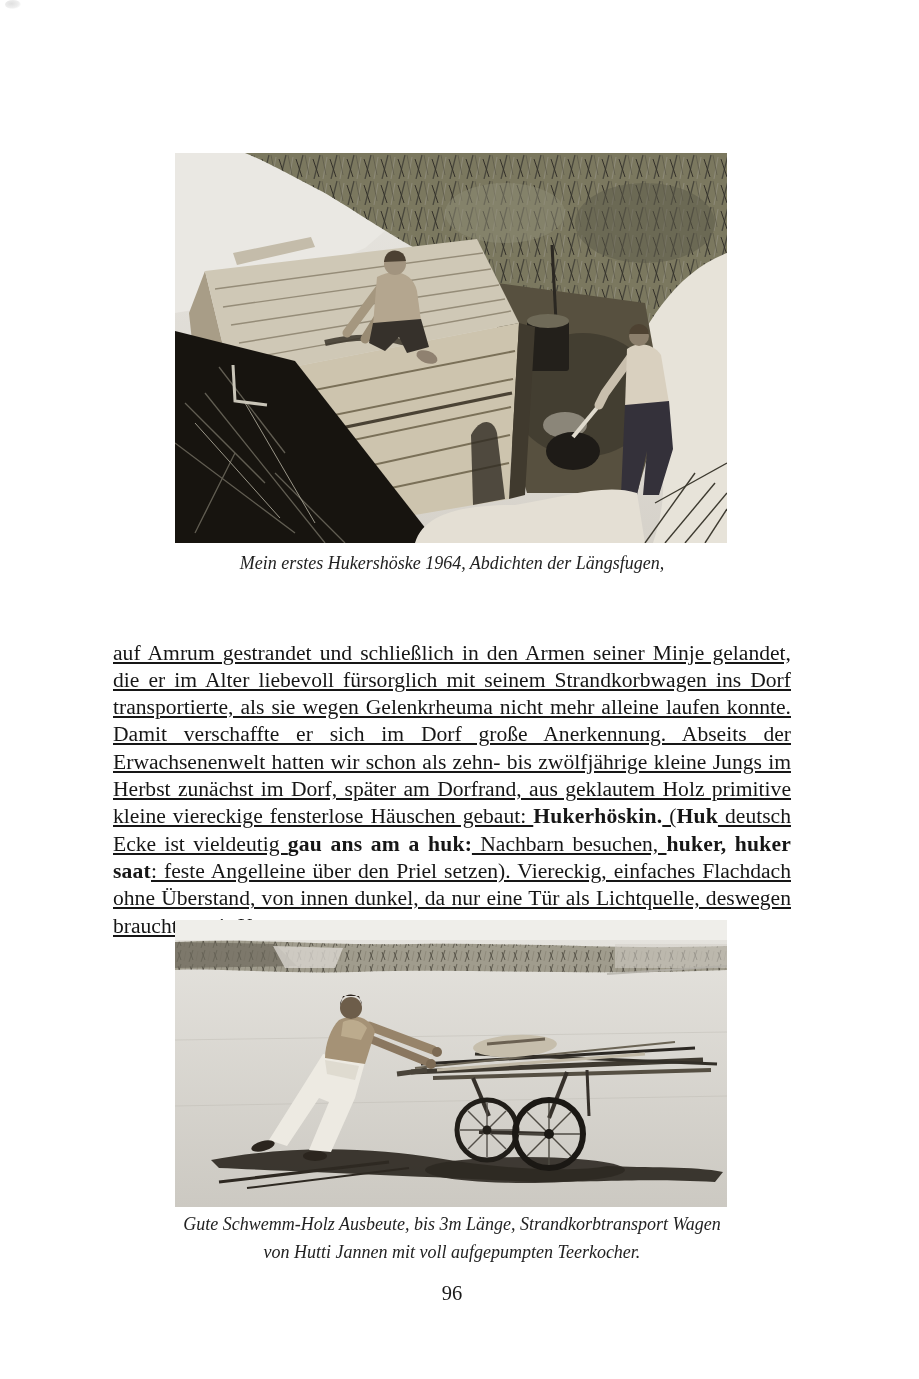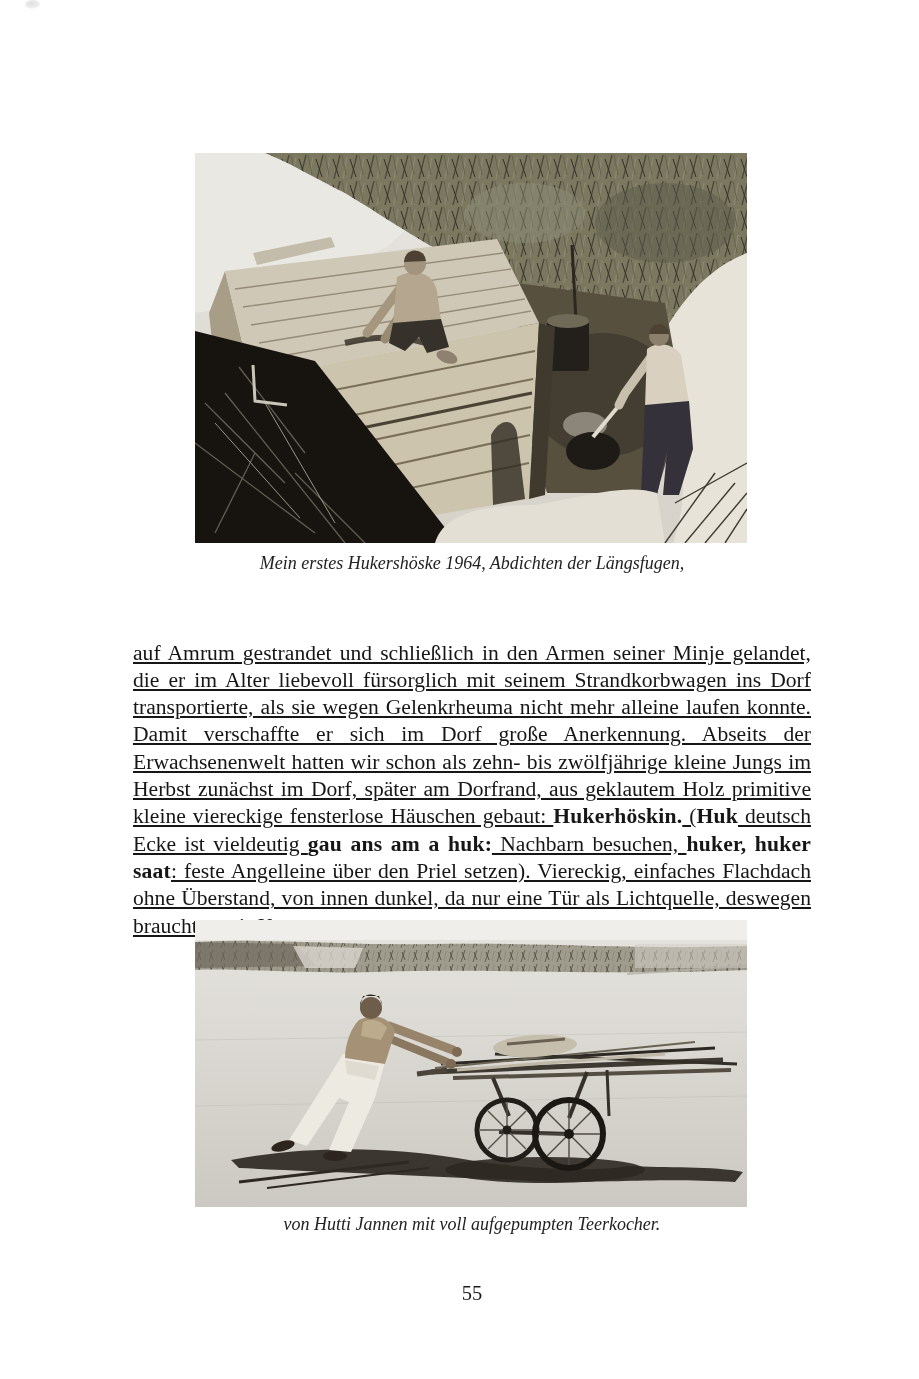--- a/index.html
+++ b/index.html
@@ -1,21 +1,21 @@
 <!DOCTYPE html>
 <html lang="de"><head>
 <meta charset="utf-8">
 <style>
   html,body{margin:0;padding:0;}
   body{
     width:919px;height:1379px;position:relative;background:#ffffff;
     font-family:"Liberation Serif","DejaVu Serif",serif;color:#1c1c1c;
     overflow:hidden;
   }
-  .abs{position:absolute;margin-left:20px;}
+  .abs{position:absolute;}
   #scan-artifact{
     left:5px;top:0;width:16px;height:9px;opacity:.45;
     background:radial-gradient(ellipse at 40% 40%, #b9b9b9 0%, #dcdcdc 55%, transparent 75%);
     border-radius:50%;
   }
   .photo{
     left:175px;background:#d9d6d0;
     box-shadow:0 0 0 1px rgba(120,120,120,.25) inset;
   }
   #photo-hut{top:153px;width:552px;height:390px;}
@@ -236,16 +236,17 @@
       <circle cx="256" cy="144" r="5" fill="#7c6a54"></circle>
       <path d="M164,100 C180,92 196,98 200,112 L190,144 L150,138 C150,124 156,108 164,100 Z" fill="#a59276"></path>
       <path d="M168,102 C176,98 186,100 192,108 L186,120 L166,116 Z" fill="#c2b194" opacity="0.8"></path>
       <circle cx="176" cy="88" r="11" fill="#6d5d4a"></circle>
       <path d="M165,86 A11 11 0 0 1 187,85 L184,76 L168,76 Z" fill="#2a211a"></path>
     </g>
   </svg>
 </div>
 
 <div id="caption-cart" class="caption abs">
+  <div>Gute Schwemm-Holz Ausbeute, bis 3m Länge, Strandkorbtransport Wagen</div>
   <div>von Hutti Jannen mit voll aufgepumpten Teerkocher.</div>
 </div>
 
-<div id="page-number" class="abs">55</div>
+<div id="page-number" class="abs">96</div>
 
 </body></html>

